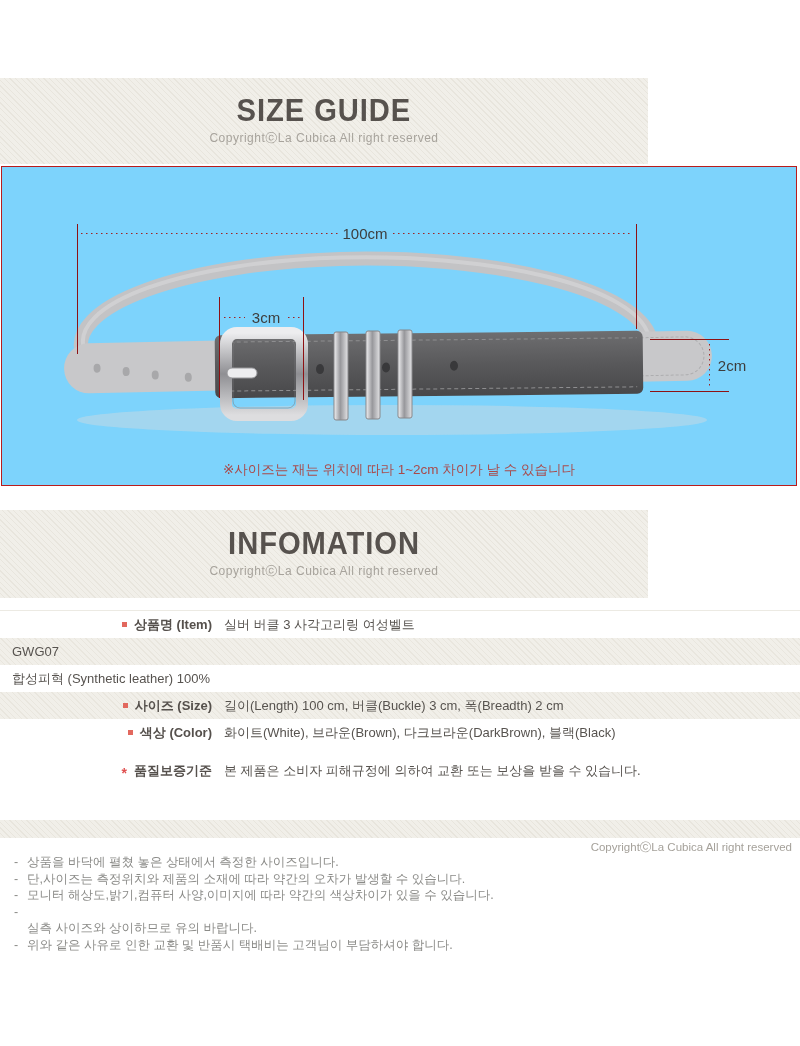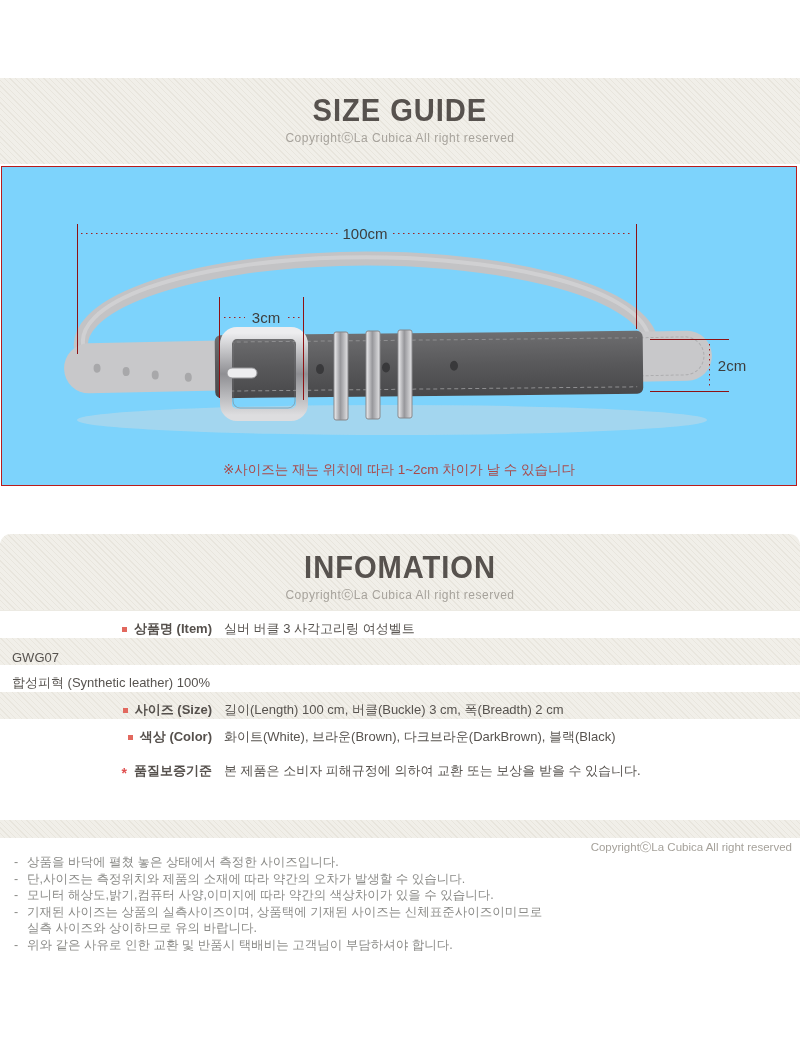--- a/index.html
+++ b/index.html
@@ -7,43 +7,43 @@
   body {
     width:800px; height:1046px; position:relative;
     font-family:"Liberation Sans","DejaVu Sans",sans-serif;
     color:#555;
   }
   .stripes {
     background:repeating-linear-gradient(45deg,#f1efe9 0px,#f1efe9 3px,#e8e5dd 3px,#e8e5dd 4px);
   }
   
   .band {
-    position:absolute; left:0; width:800px;
+    position:absolute; left:0; width:648px;
     display:flex; flex-direction:column; align-items:center; justify-content:center;
   }
   #size-guide-band { top:78px;  height:86px; }
-  #information-band { top:534px; height:88px;border-radius:11px; }
+  #information-band { top:510px; height:88px; }
   .band-title {
     font-size:31px; font-weight:bold; letter-spacing:1px; color:#57524e;
     transform:scaleX(0.94); line-height:1.05;
   }
   .band-copy { font-size:12px; color:#a7a39c; letter-spacing:0.5px; margin-top:2px; }
   
   #belt-box {
     position:absolute; top:166px; left:1px; width:796px; height:320px;
     background:#7dd3fc; border:1px solid #b91c1c;
   }
   #belt-svg { position:absolute; top:0; left:0; }
   #size-note {
     position:absolute; bottom:6px; left:0; width:100%;
     text-align:center; font-size:13.5px; color:#a94a4a;
   }
   
   #info-table { position:absolute; top:610px; left:0; width:800px; border-top:1px solid #eceae3; }
-  .t-row { display:flex; align-items:flex-end; height:27px; background:#fff; }
+  .t-row { display:flex; align-items:center; height:27px; background:#fff; }
   .t-row.striped { background:repeating-linear-gradient(45deg,#f1efe9 0px,#f1efe9 3px,#e9e6de 3px,#e9e6de 4px); }
   .t-row.tall { height:48px; align-items:flex-start; padding-top:16px; }
   .t-label-cell {
     width:212px; display:flex; justify-content:flex-end; align-items:center;
     font-weight:bold; font-size:13px; color:#55504c; white-space:nowrap;
   }
   .bullet {
     display:inline-block; width:5px; height:5px; background:#e2685e;
     margin-right:7px; flex:0 0 auto;
   }
@@ -217,21 +217,20 @@
     <span class="note-text">단,사이즈는 측정위치와 제품의 소재에 따라 약간의 오차가 발생할 수 있습니다.</span>
   </div>
 
   <div class="note-line">
     <span class="note-dash">-</span>
     <span class="note-text">모니터 해상도,밝기,컴퓨터 사양,이미지에 따라 약간의 색상차이가 있을 수 있습니다.</span>
   </div>
 
   <div class="note-line">
     <span class="note-dash">-</span>
-    <span class="note-text">기재된 사이즈는 상품의 실측사이즈이며, 상품택에 기재된 사이즈는 신체표준사이즈이미므로</span>
   </div>
 
   <div class="note-line">
     <span class="note-dash"></span>
     <span class="note-text">실측 사이즈와 상이하므로 유의 바랍니다.</span>
   </div>
 
   <div class="note-line">
     <span class="note-dash">-</span>
     <span class="note-text">위와 같은 사유로 인한 교환 및 반품시 택배비는 고객님이 부담하셔야 합니다.</span>

